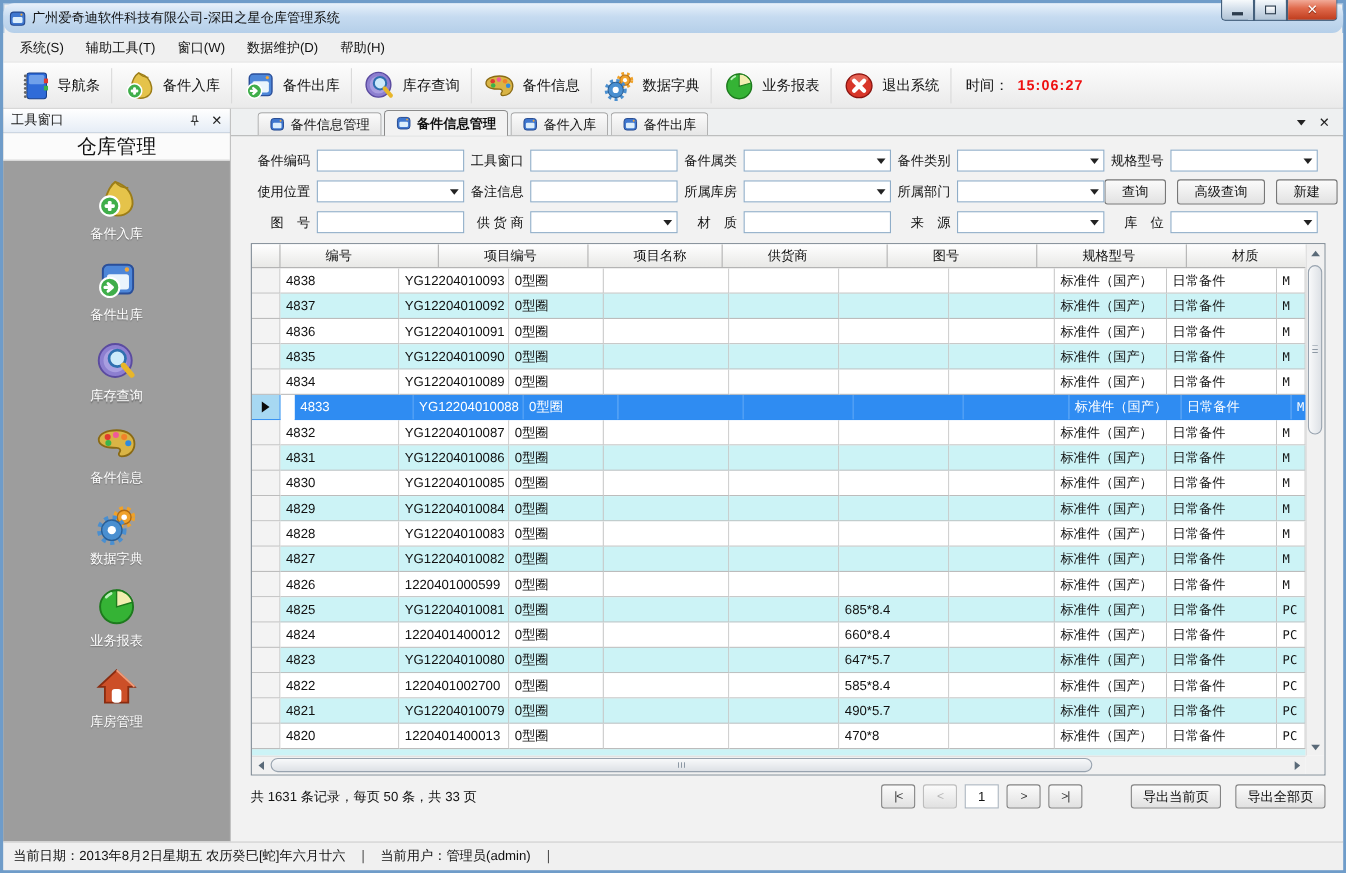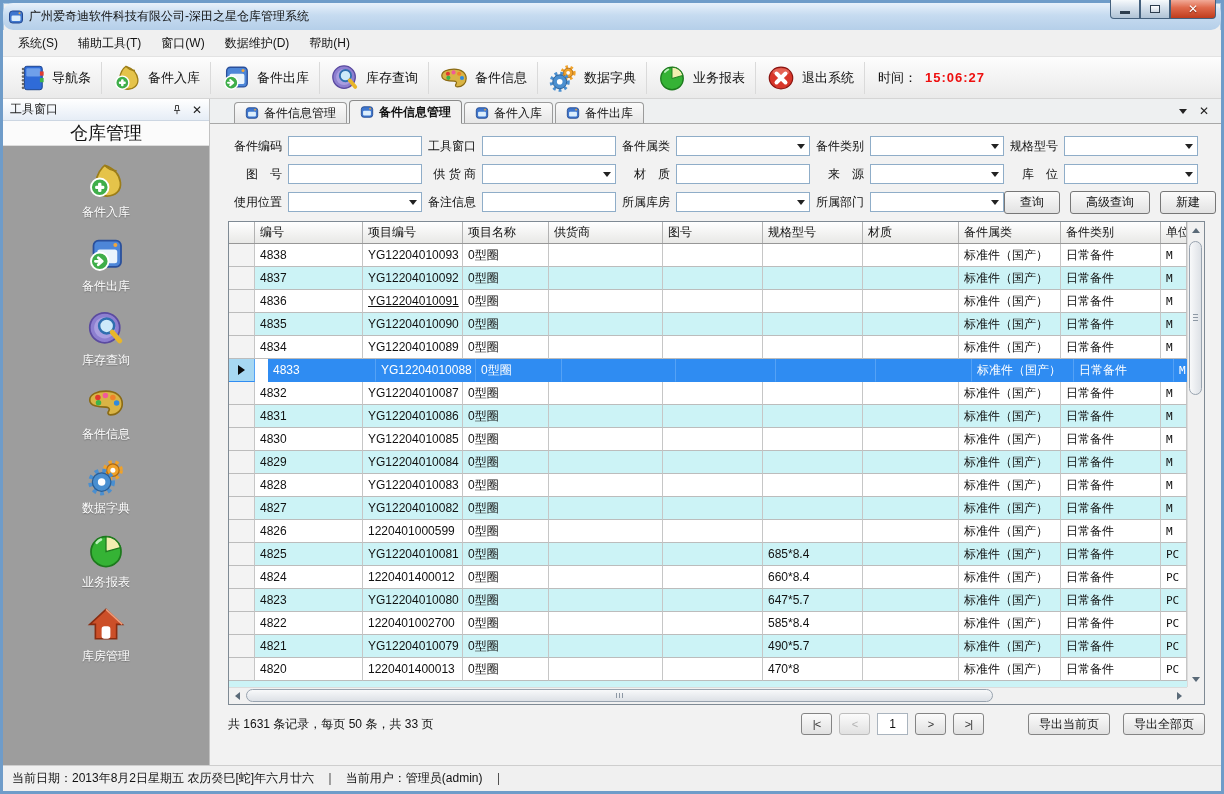--- a/index.html
+++ b/index.html
@@ -62,21 +62,21 @@
   .search-row{display:flex;align-items:center;height:22px;margin-bottom:6px;width:977px;}
   .sgroup{display:flex;align-items:center;width:194px;flex:0 0 194px;}
   .slabel{width:60px;flex:0 0 60px;text-align:right;font-size:12px;color:#111;padding-right:6px;white-space:pre;}
   .control{flex:1;height:20px;background:#fff;border:1px solid #8fadc8;position:relative;}
   .control .arrow{position:absolute;right:4px;top:7px;width:0;height:0;border-left:4px solid transparent;border-right:4px solid transparent;border-top:5px solid #222;}
   .btn-group{margin-left:auto;display:flex;gap:10px;}
   .btn{height:23px;padding:0 15px;border:1px solid #777;border-radius:3px;background:linear-gradient(#fbfbfb,#e2e2e2);font-size:12px;color:#111;display:flex;align-items:center;white-space:nowrap;}
 
   
   .grid{margin-top:8px;width:977px;height:484px;border:1px solid #7f8a94;background:#fff;position:relative;overflow:hidden;}
-  .ghead{display:flex;height:22px;background:linear-gradient(#ffffff,#e8e8e6);border-bottom:1px solid #979797;width:958px;}
+  .ghead{display:flex;height:22px;background:linear-gradient(#ffffff,#e8e8e6);border-bottom:1px solid #979797;width:958px;gap:36px;}
   .hcell{border-right:1px solid #b2b2b2;font-size:12px;color:#111;display:flex;align-items:center;padding-left:5px;overflow:hidden;white-space:nowrap;flex:none;}
   .hgutter{width:26px;padding-left:0;}
   .grow{display:flex;height:23px;width:958px;}
   .gcell{border-right:1px solid #c6c6c6;border-bottom:1px solid #bcbcbc;font-size:12px;color:#111;display:flex;align-items:center;padding-left:5px;overflow:hidden;white-space:nowrap;flex:none;background:#fff;}
   .gutter{width:26px;padding-left:0;justify-content:center;background:#f3f3f3;}
   .grow.zebra .gcell{background:#ccf3f6;}
   .grow.zebra .gutter{background:#f3f3f3;}
   .grow.selected .gcell{background:#2f8cf2;color:#fff;border-bottom-color:#2f8cf2;border-right-color:#55a2f5;}
   .grow.selected .gutter{background:#a7d8f2;}
   .sel-tri{width:0;height:0;border-top:5px solid transparent;border-bottom:5px solid transparent;border-left:7px solid #0a0a0a;}
@@ -407,48 +407,20 @@
               </div>
               <div class="sgroup">
                 <span class="slabel">规格型号</span>
                 <div class="control sel">
                   <span class="arrow"></span>
                 </div>
               </div>
             </div>
             <div class="search-row">
               <div class="sgroup">
-                <span class="slabel">图　号</span>
-                <div class="control"></div>
-              </div>
-              <div class="sgroup">
-                <span class="slabel">供 货 商</span>
-                <div class="control sel">
-                  <span class="arrow"></span>
-                </div>
-              </div>
-              <div class="sgroup">
-                <span class="slabel">材　质</span>
-                <div class="control"></div>
-              </div>
-              <div class="sgroup">
-                <span class="slabel">来　源</span>
-                <div class="control sel">
-                  <span class="arrow"></span>
-                </div>
-              </div>
-              <div class="sgroup">
-                <span class="slabel">库　位</span>
-                <div class="control sel">
-                  <span class="arrow"></span>
-                </div>
-              </div>
-            </div>
-            <div class="search-row">
-              <div class="sgroup">
                 <span class="slabel">使用位置</span>
                 <div class="control sel">
                   <span class="arrow"></span>
                 </div>
               </div>
               <div class="sgroup">
                 <span class="slabel">备注信息</span>
                 <div class="control"></div>
               </div>
               <div class="sgroup">
@@ -460,20 +432,48 @@
               <div class="sgroup">
                 <span class="slabel">所属部门</span>
                 <div class="control sel">
                   <span class="arrow"></span>
                 </div>
               </div>
               <div class="btn-group">
                 <div class="btn">查询</div>
                 <div class="btn">高级查询</div>
                 <div class="btn">新建</div>
+              </div>
+            </div>
+            <div class="search-row">
+              <div class="sgroup">
+                <span class="slabel">图　号</span>
+                <div class="control"></div>
+              </div>
+              <div class="sgroup">
+                <span class="slabel">供 货 商</span>
+                <div class="control sel">
+                  <span class="arrow"></span>
+                </div>
+              </div>
+              <div class="sgroup">
+                <span class="slabel">材　质</span>
+                <div class="control"></div>
+              </div>
+              <div class="sgroup">
+                <span class="slabel">来　源</span>
+                <div class="control sel">
+                  <span class="arrow"></span>
+                </div>
+              </div>
+              <div class="sgroup">
+                <span class="slabel">库　位</span>
+                <div class="control sel">
+                  <span class="arrow"></span>
+                </div>
               </div>
             </div>
           </div>
 
         <div class="grid">
           <div class="ghead" id="grid-header">
               <div class="hcell hgutter"></div>
               <div class="hcell" style="width: 108px;">编号</div>
               <div class="hcell" style="width: 100px;">项目编号</div>
               <div class="hcell" style="width: 86px;">项目名称</div>
@@ -508,21 +508,21 @@
                 <div class="gcell" style="width: 100px;"></div>
                 <div class="gcell" style="width: 100px;"></div>
                 <div class="gcell" style="width: 96px;"></div>
                 <div class="gcell" style="width: 102px;">标准件（国产）</div>
                 <div class="gcell" style="width: 100px;">日常备件</div>
                 <div class="gcell c-unit" style="width: 26px;">M</div>
               </div>
               <div class="grow">
                 <div class="gcell gutter"></div>
                 <div class="gcell" style="width: 108px;">4836</div>
-                <div class="gcell" style="width: 100px; text-decoration: underline;">YG12204010091</div>
+                <div class="gcell" style="width: 100px;">YG12204010091</div>
                 <div class="gcell" style="width: 86px;">0型圈</div>
                 <div class="gcell" style="width: 114px;"></div>
                 <div class="gcell" style="width: 100px;"></div>
                 <div class="gcell" style="width: 100px;"></div>
                 <div class="gcell" style="width: 96px;"></div>
                 <div class="gcell" style="width: 102px;">标准件（国产）</div>
                 <div class="gcell" style="width: 100px;">日常备件</div>
                 <div class="gcell c-unit" style="width: 26px;">M</div>
               </div>
               <div class="grow zebra">

